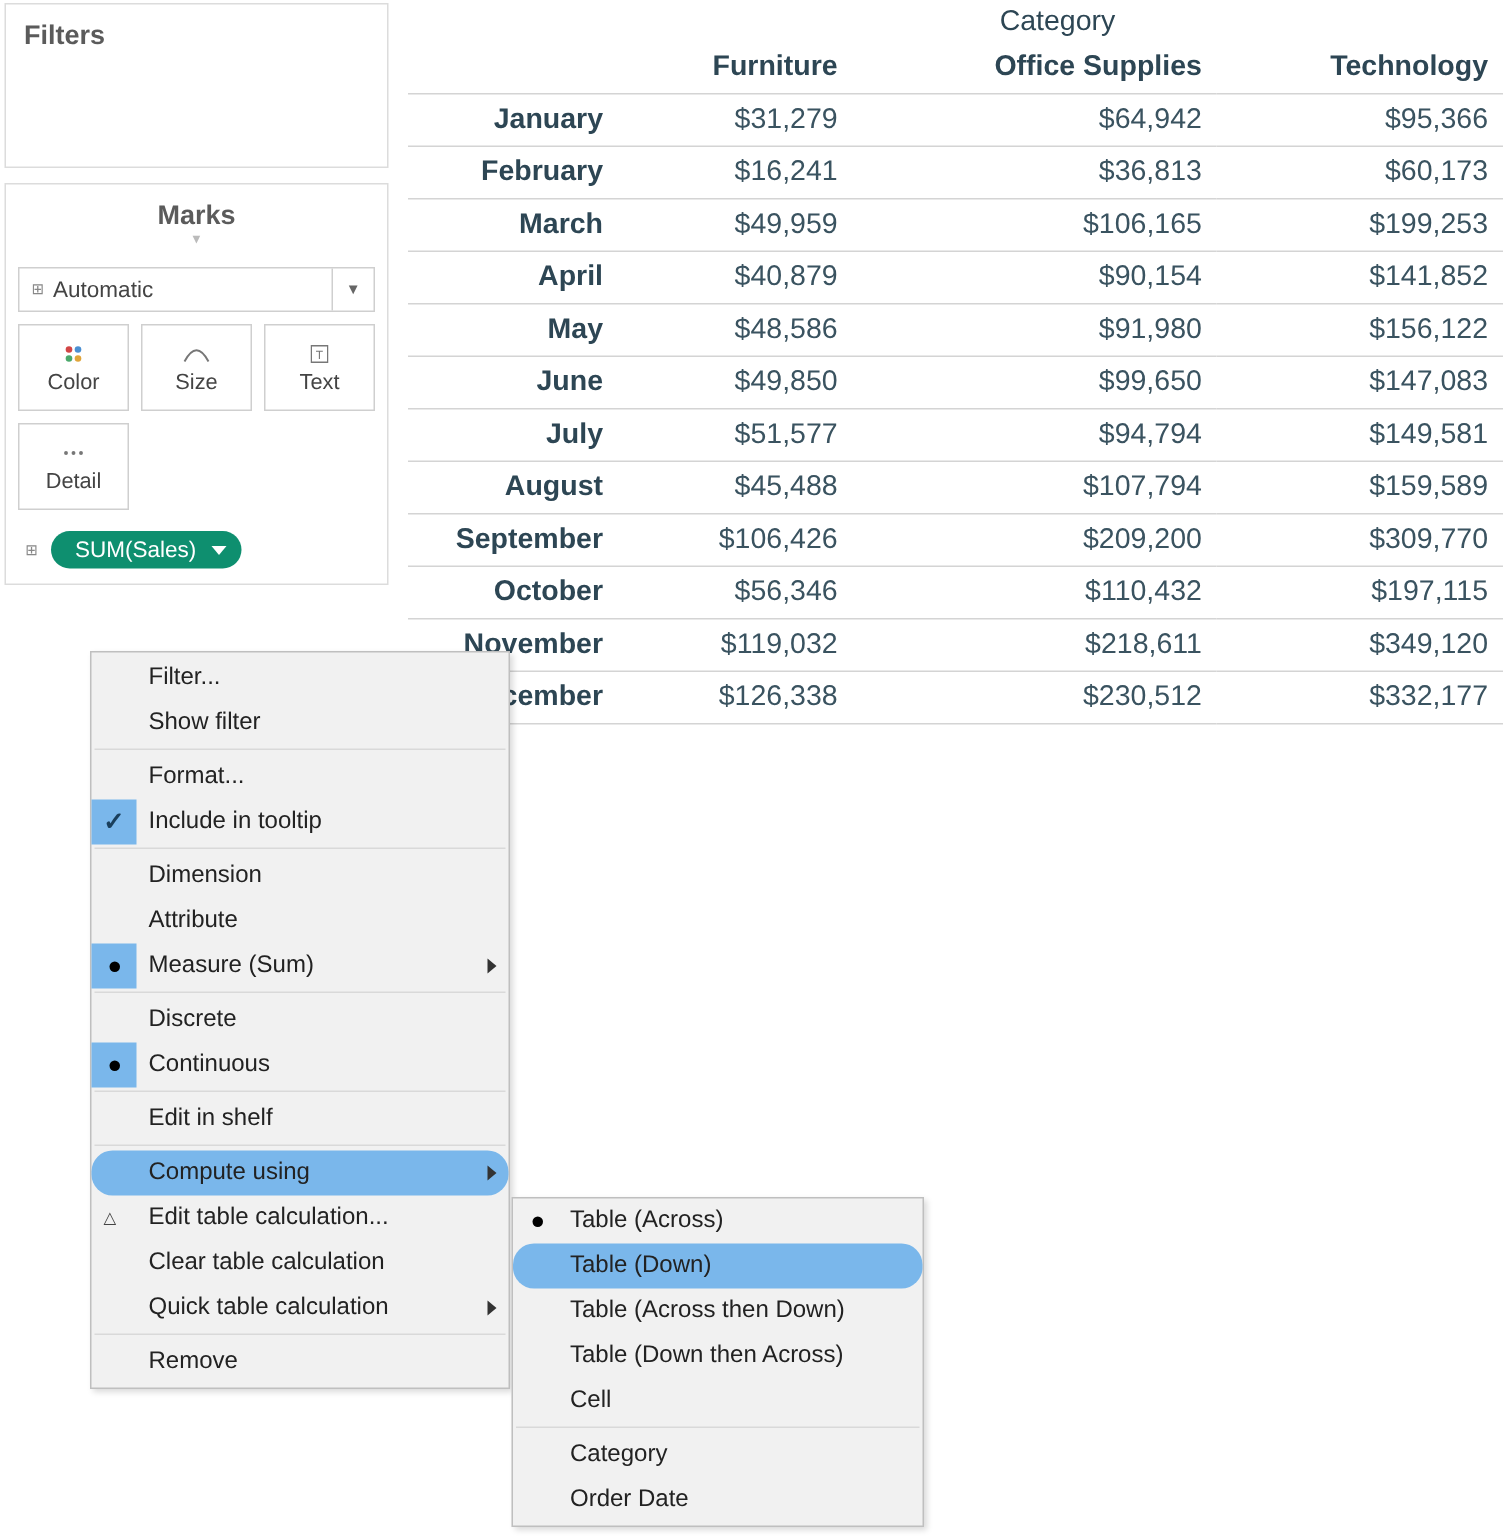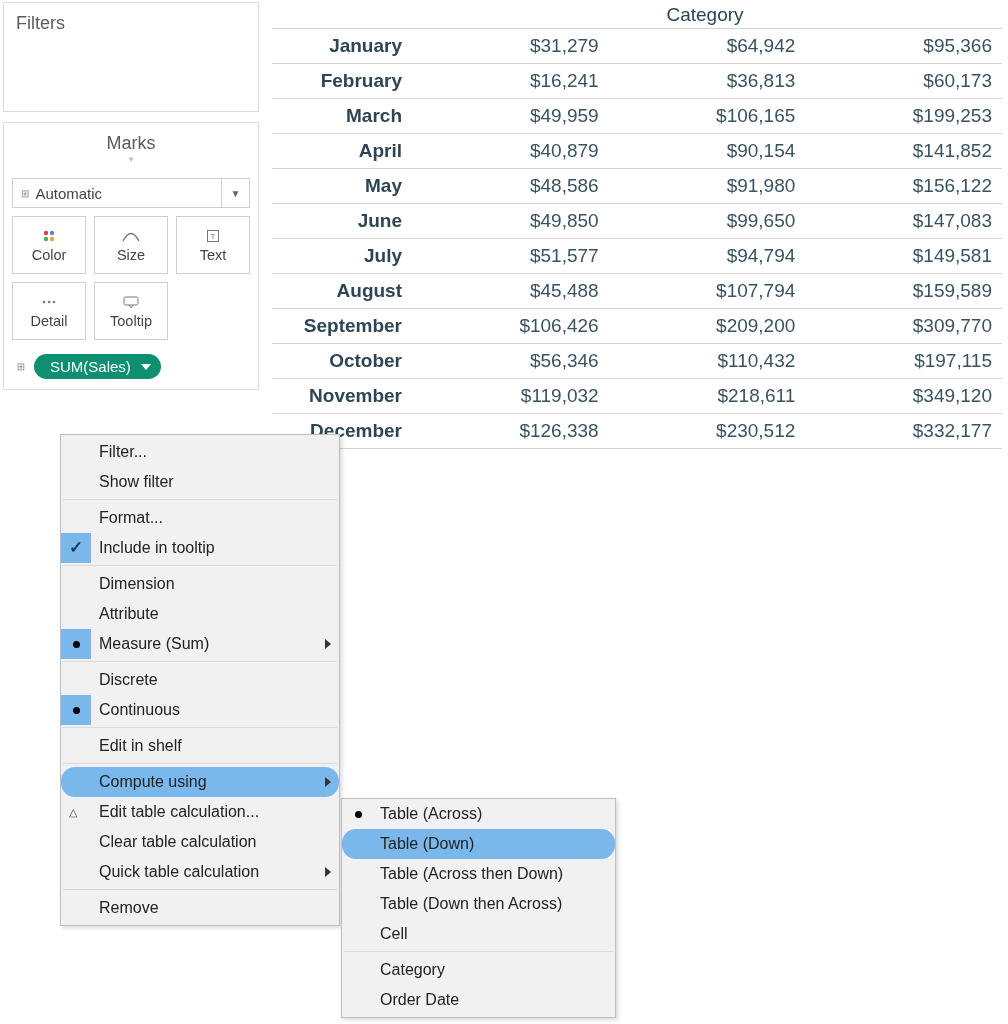--- a/index.html
+++ b/index.html
@@ -20,20 +20,21 @@
     background: #fff;
     margin-bottom: 10px;
   }
   .panel-header {
     padding: 10px 12px 34px 12px;
     font-size: 18px;
     color: #5b5b5b;
     display: flex;
     justify-content: space-between;
     align-items: center;
+    font-weight: bold;
   }
   .panel-header .chev {
     font-size: 9px; color: #bbb;
   }
   
   .marks-body { padding: 6px 8px 10px 8px; }
   .marks-select {
     border: 1px solid #cfcfcf;
     display: flex;
     align-items: center;
@@ -224,29 +225,20 @@
           <div class="mbtn" style="flex:0 0 74px;">
             <span class="ico">
               <svg width="14" height="8">
                   <circle cx="2" cy="4" r="1.3" fill="#777"></circle>
                   <circle cx="7" cy="4" r="1.3" fill="#777"></circle>
                   <circle cx="12" cy="4" r="1.3" fill="#777"></circle>
                 </svg>
             </span>
             <span>Detail</span>
           </div>
-          <div class="mbtn" style="flex:0 0 74px;">
-            <span class="ico">
-              <svg width="16" height="12">
-                  <rect x="1" y="1" width="14" height="8" rx="1.5" fill="none" stroke="#777"></rect>
-                  <path d="M6 9 L8 12 L10 9" fill="none" stroke="#777"></path>
-                </svg>
-            </span>
-            <span>Tooltip</span>
-          </div>
           <div style="flex:1;"></div>
         </div>
 
         <div class="pill-row">
           <span class="pill-glyph">⊞</span>
           <div class="pill">
             <span>SUM(Sales)</span>
             <span class="pdrop"></span>
           </div>
         </div>
@@ -255,20 +247,26 @@
     </div>
 
   </div>
 
   <div class="right-col">
     <table class="crosstab">
       <thead>
         <tr>
           <th class="col-rh"></th>
           <th colspan="3" class="super-head">Category</th>
+        </tr>
+        <tr>
+          <th class="col-rh"></th>
+          <th class="col-head">Furniture</th>
+          <th class="col-head">Office Supplies</th>
+          <th class="col-head">Technology</th>
         </tr>
       </thead>
       <tbody id="crosstab-body">
           <tr>
             <th class="row-head">January</th>
             <td>$31,279</td>
             <td>$64,942</td>
             <td>$95,366</td>
           </tr>
           <tr>

